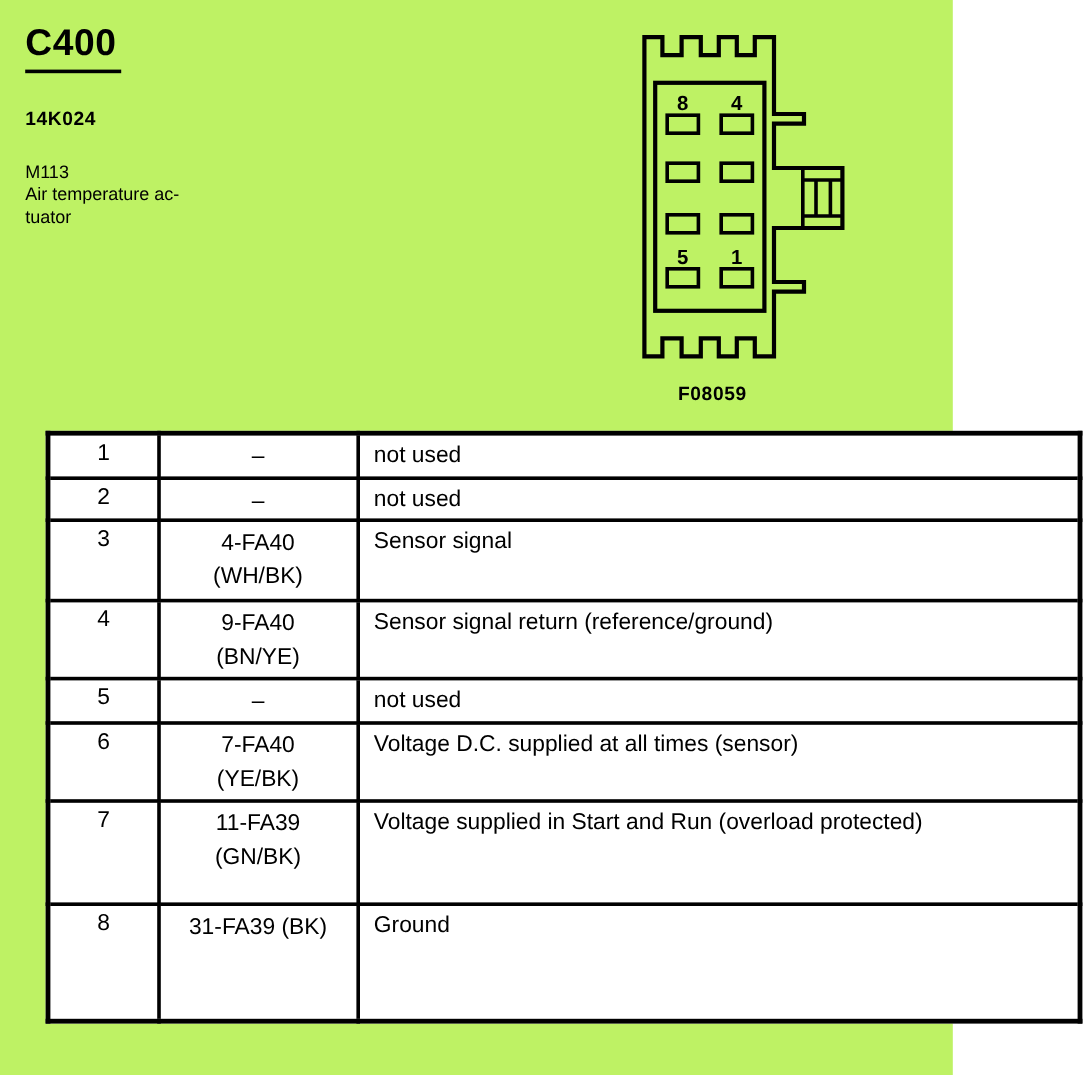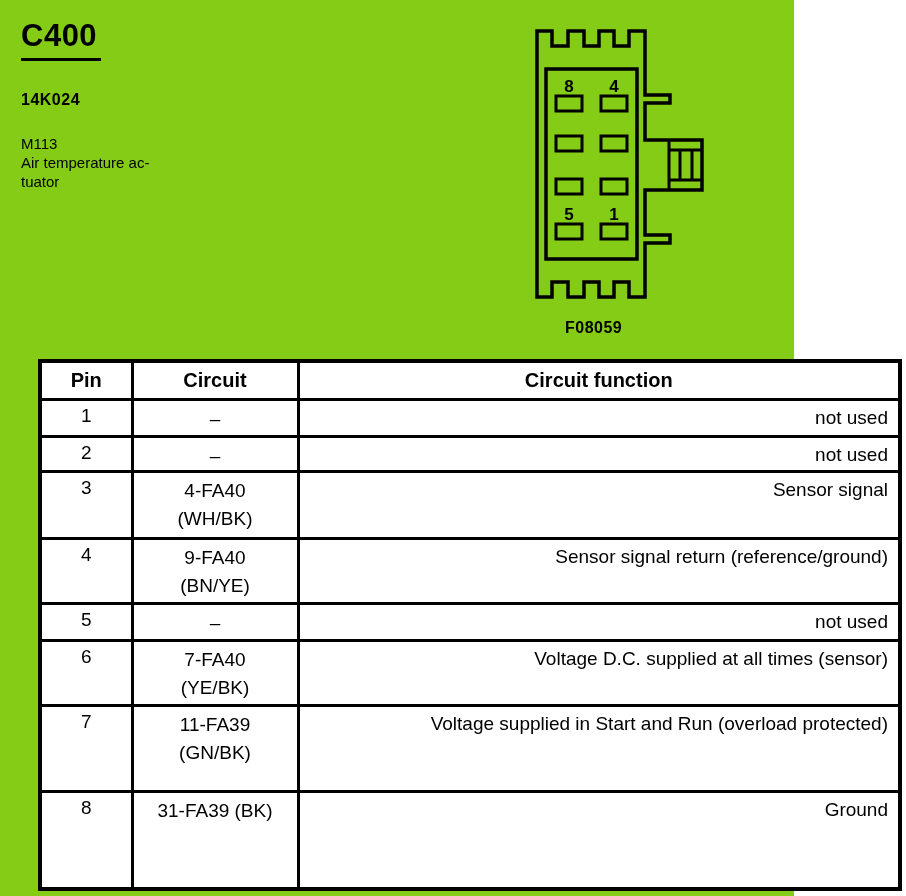--- a/index.html
+++ b/index.html
@@ -4,21 +4,21 @@
 <style>
   * { margin: 0; padding: 0; box-sizing: border-box; }
   html, body {
     width: 906px; height: 896px;
     background: #ffffff;
     font-family: "Liberation Sans", "DejaVu Sans", sans-serif;
     color: #000000;
     position: relative;
     overflow: hidden;
   }
-  .page { position: relative; width: 794px; height: 896px; background:#84cc16; }
+  .page { position: relative; width: 794px; height: 896px; background:#bef264; }
 
   
   .doc-header { position: absolute; left: 21px; top: 20px; }
   .connector-id {
     display: inline-block;
     font-size: 31px; font-weight: bold; letter-spacing: 0.5px;
     line-height: 32px;
     border-bottom: 3px solid #000;
     padding: 0 4px 6px 0;
   }
@@ -53,21 +53,21 @@
     vertical-align: top;
     overflow: hidden;
   }
   table.pinout { border: 4px solid #000; }
   table.pinout th {
     font-size: 20px; font-weight: bold; text-align: center;
     vertical-align: middle; padding: 2px 0;
   }
   td.cell-pin  { text-align: center; padding-top: 4px; }
   td.cell-circuit { text-align: center; padding-top: 4px; line-height: 28px; }
-  td.cell-fn   { text-align: right; padding: 5px 10px 0 27px; line-height: 24px; }
+  td.cell-fn   { text-align: left; padding: 5px 10px 0 12px; line-height: 24px; }
 
   tr.h-row  { height: 38px; }
   tr.row-0  { height: 37px; }
   tr.row-1  { height: 33px; }
   tr.row-2  { height: 67px; }
   tr.row-3  { height: 65px; }
   tr.row-4  { height: 37px; }
   tr.row-5  { height: 65px; }
   tr.row-6  { height: 86px; }
   tr.row-7  { height: 98px; }
@@ -134,25 +134,20 @@
     </svg>
   </div>
 
   <table class="pinout">
     <colgroup>
       <col style="width:92px">
       <col style="width:166px">
       <col style="width:602px">
     </colgroup>
     <tbody>
-        <tr class="h-row">
-      <th>Pin</th>
-      <th>Circuit</th>
-      <th>Circuit function</th>
-    </tr>
     <tr class="row-0">
       <td class="cell-pin">1</td>
       <td class="cell-circuit">
         <div>–</div>
         <div></div>
       </td>
       <td class="cell-fn">not used</td>
     </tr>
     <tr class="row-1">
       <td class="cell-pin">2</td>

